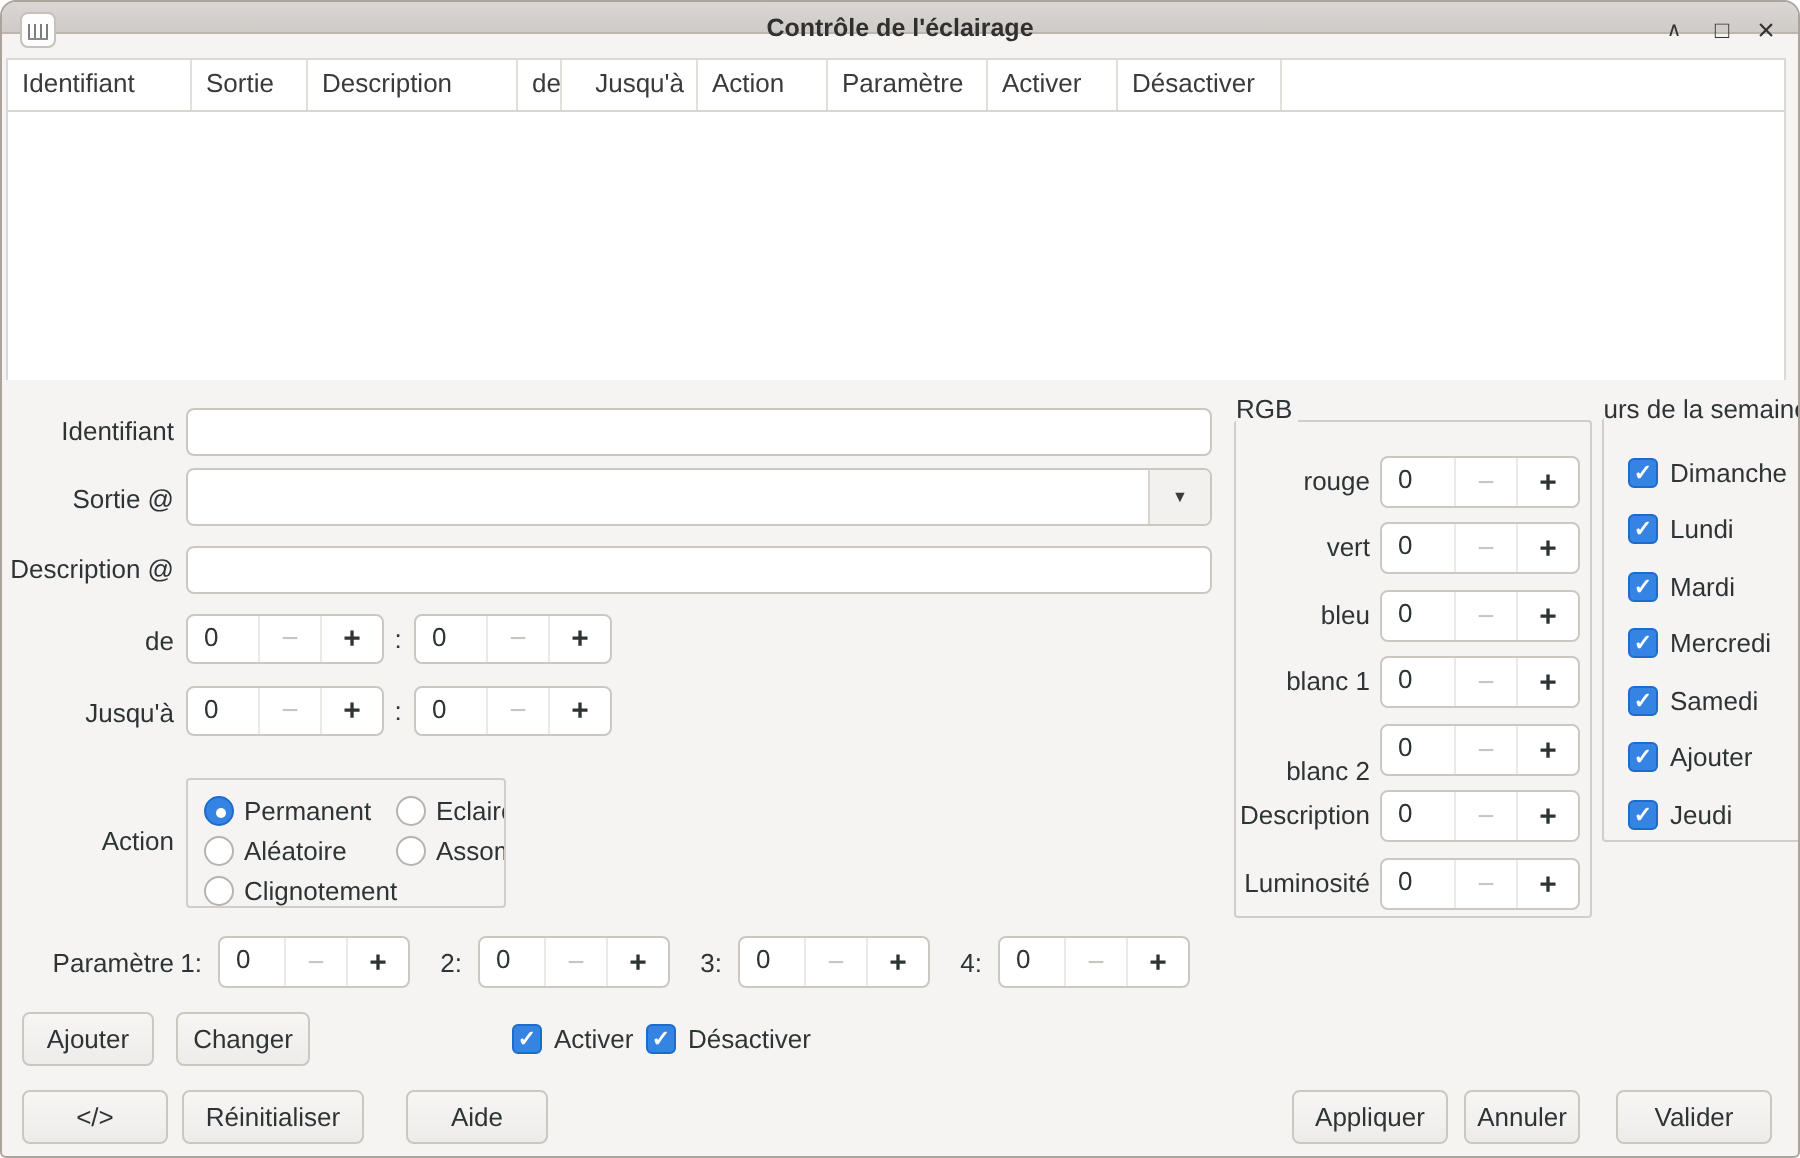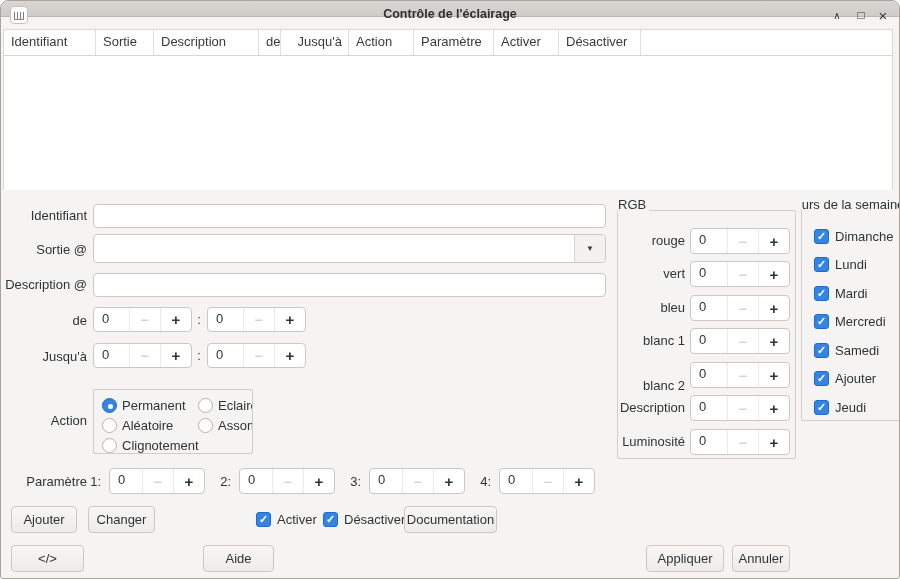--- a/index.html
+++ b/index.html
@@ -279,20 +279,21 @@
   <button class="btn" style="left:10px;top:505px;width:66px">Ajouter</button>
   <button class="btn" style="left:87px;top:505px;width:67px">Changer</button>
   <label class="cb" style="left:255px;top:511px">
     <span class="cbox">✓</span>
     <span>Activer</span>
   </label>
   <label class="cb" style="left:322px;top:511px">
     <span class="cbox">✓</span>
     <span>Désactiver</span>
   </label>
-  <button class="btn" style="left:403px;top:505px;width:93px">Documentation</button>
 
   <button class="btn" style="left:10px;top:544px;width:73px">&lt;/&gt;</button>
+  <button class="btn" style="left:90px;top:544px;width:91px">Réinitialiser</button>
   <button class="btn" style="left:202px;top:544px;width:71px">Aide</button>
   <button class="btn" style="left:645px;top:544px;width:78px">Appliquer</button>
   <button class="btn" style="left:731px;top:544px;width:58px">Annuler</button>
+  <button class="btn" style="left:807px;top:544px;width:78px">Valider</button>
 
 </div>
 
 </body></html>

